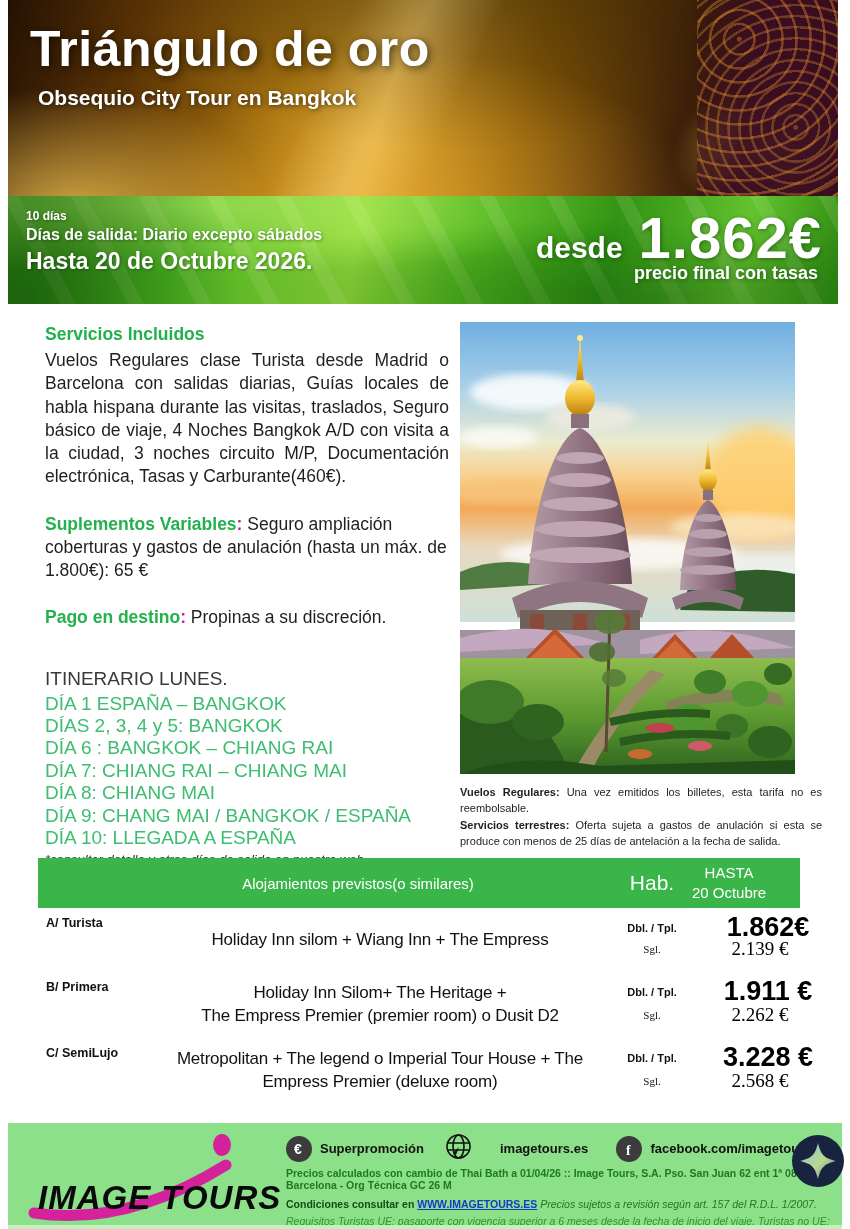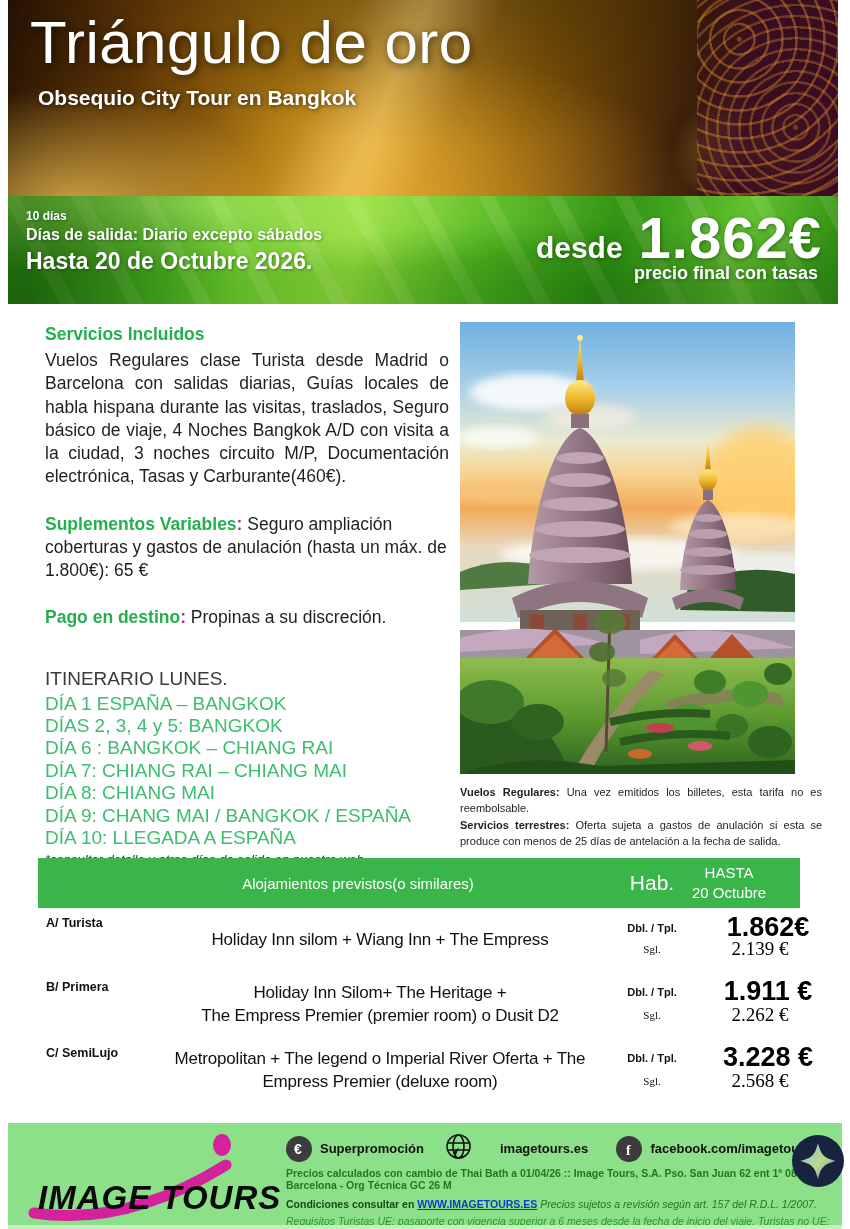--- a/index.html
+++ b/index.html
@@ -21,21 +21,21 @@
       linear-gradient(105deg, #241103 0%, #5a3305 16%, #a87410 34%, #dca42e 46%, #8f5f08 62%, #3d2008 80%, #2e130a 100%);
   }
   .header-pattern {
     position:absolute; right:0; top:0; width:17%; height:100%;
     background:
       repeating-radial-gradient(circle at 30% 20%, rgba(235,150,40,.38) 0 2px, transparent 3px 14px),
       repeating-radial-gradient(circle at 70% 65%, rgba(235,160,50,.30) 0 2px, transparent 3px 11px),
       linear-gradient(100deg, rgba(58,12,34,.2), rgba(58,12,34,.92) 40%);
   }
   .header-title {
-    position:absolute; left:22px; top:8px; color:#ffffff; font-size:60px; font-weight:normal;
+    position:absolute; left:22px; top:20px; color:#ffffff; font-size:50px; font-weight:bold;
     text-shadow:2px 2px 8px rgba(0,0,0,.6); letter-spacing:.5px;
   }
   .header-subtitle {
     position:absolute; left:30px; top:86px; color:#ffffff; font-size:21px; font-weight:bold;
     text-shadow:1px 1px 5px rgba(0,0,0,.6);
   }
 
   
   .banner {
     position:absolute; left:8px; top:196px; width:830px; height:108px;
@@ -318,21 +318,21 @@
       </div>
       <div class="pair pair-bot">
         <span class="rlbl">Sgl.</span>
         <span class="rprice pr-sgl">2.262 €</span>
       </div>
     </div>
 
     <div class="t-row row-c">
       <span class="cat">C/ SemiLujo</span>
       <div class="hotels">
-        <span>Metropolitan + The legend o Imperial River Oferta + The</span>
+        <span>Metropolitan + The legend o Imperial Tour House + The</span>
         <span>Empress Premier (deluxe room)</span>
       </div>
       <div class="pair pair-top">
         <span class="rlbl bold">Dbl. / Tpl.</span>
         <span class="rprice pr-big">3.228 €</span>
       </div>
       <div class="pair pair-bot">
         <span class="rlbl">Sgl.</span>
         <span class="rprice pr-sgl">2.568 €</span>
       </div>

